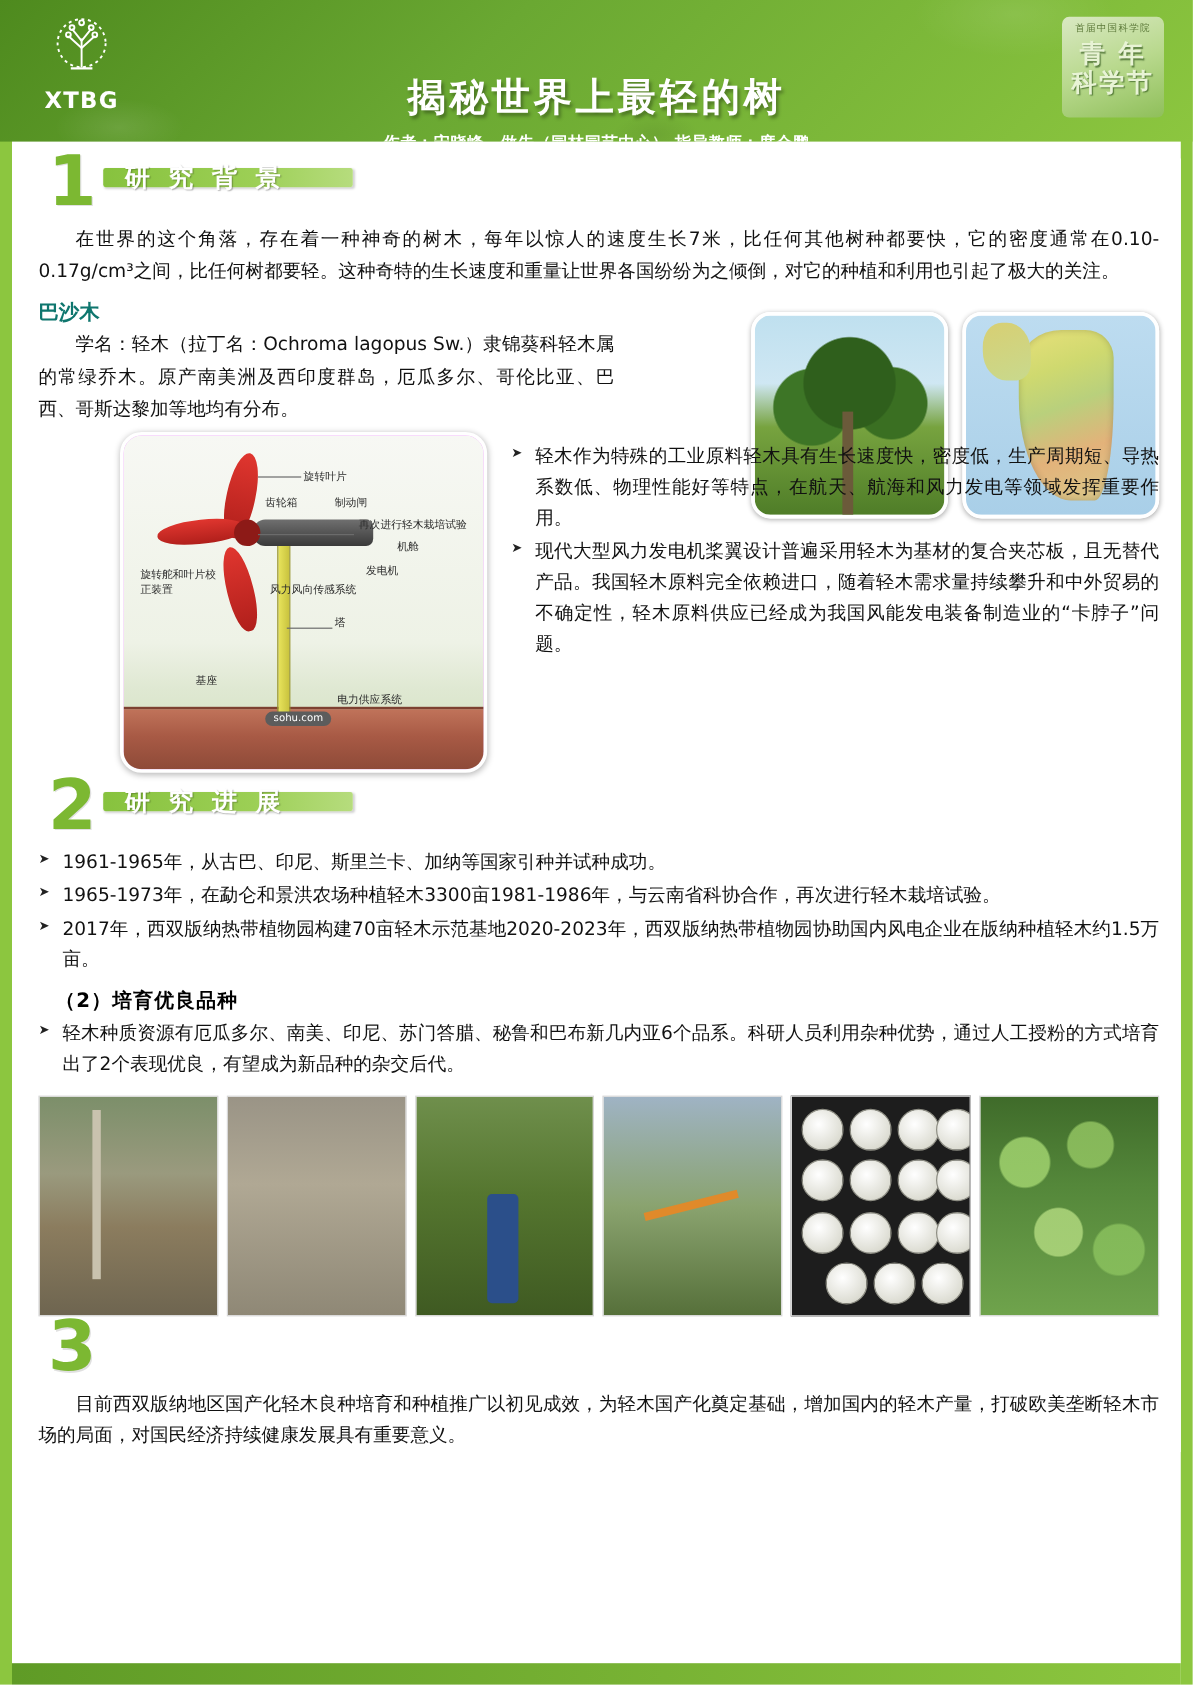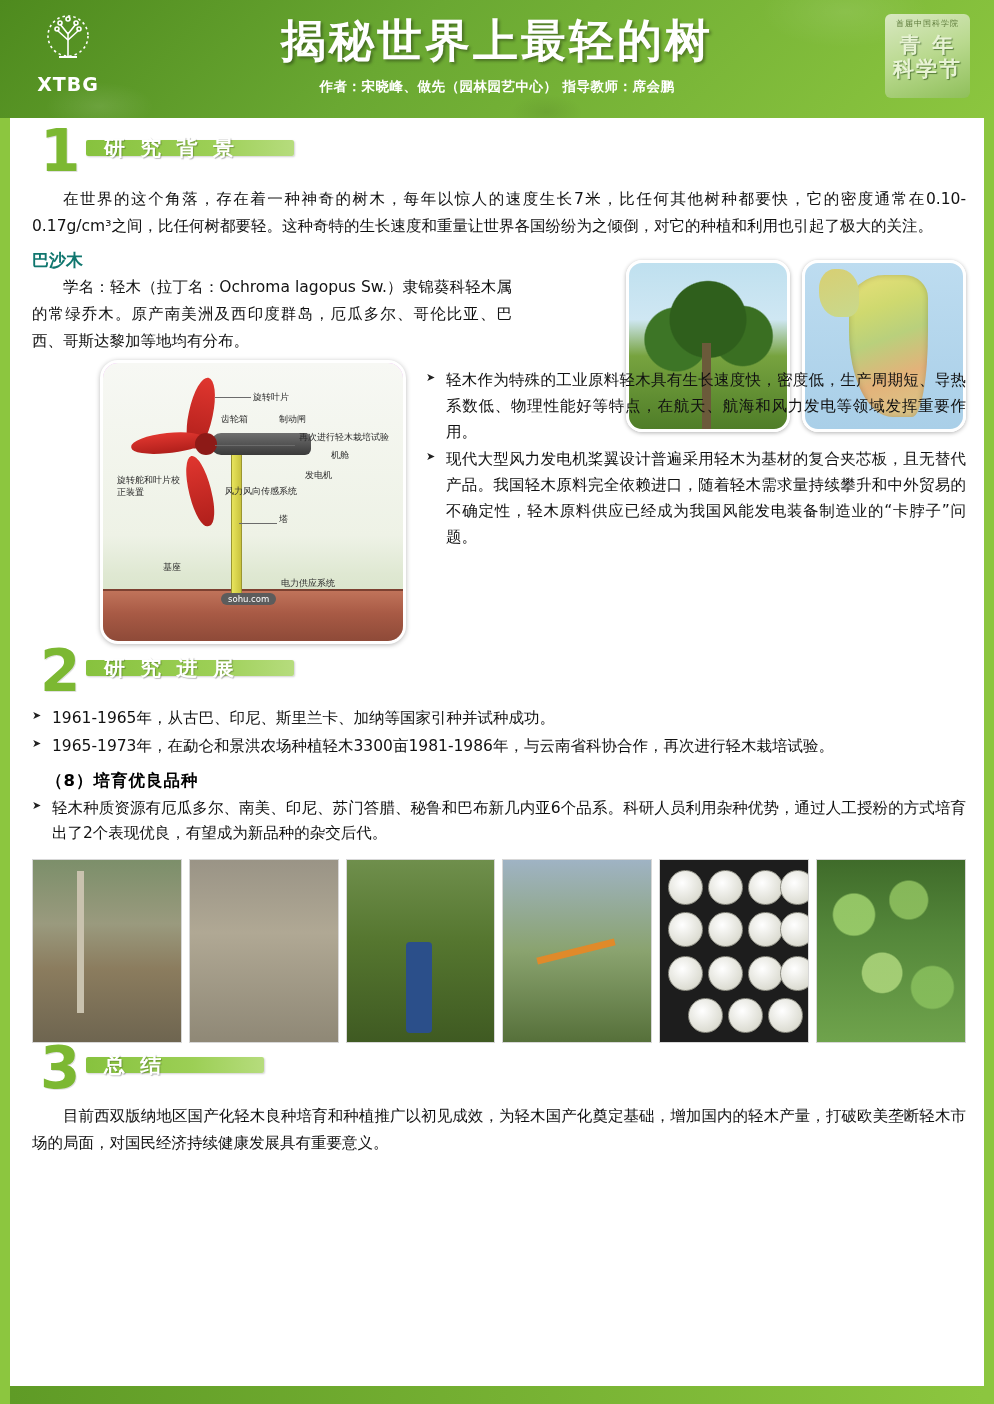--- a/index.html
+++ b/index.html
@@ -60,27 +60,28 @@
     margin-top: 1px;
   }
   .header-title-wrap {
     position: absolute;
     left: 130px;
     right: 130px;
     top: 14px;
     text-align: center;
   }
   .poster-title {
-    font-size: 45px;
+    font-size: 32px;
     font-weight: bold;
     color: #ffffff;
     letter-spacing: 3px;
     text-shadow: 2px 2px 3px rgba(0,0,0,0.35);
     font-family: "DejaVu Sans", "Liberation Sans", sans-serif;
     line-height: 1.2;
+    margin-top: 48px;
   }
   .poster-authors {
     margin-top: 10px;
     font-size: 13.5px;
     font-weight: bold;
     color: #ffffff;
     letter-spacing: 0.5px;
   }
   .festival-badge {
     position: absolute;
@@ -506,23 +507,24 @@
     <div class="section-head" style="margin-top:2px;">
       <div class="section-num">2</div>
       <div class="section-ribbon">
         <span class="sec-title">研 究 进 展</span>
       </div>
     </div>
 
     <ul class="arrow-list">
       <li>1961-1965年，从古巴、印尼、斯里兰卡、加纳等国家引种并试种成功。</li>
       <li>1965-1973年，在勐仑和景洪农场种植轻木3300亩1981-1986年，与云南省科协合作，再次进行轻木栽培试验。</li>
+      <li>2017年，西双版纳热带植物园构建70亩轻木示范基地2020-2023年，西双版纳热带植物园协助国内风电企业在版纳种植轻木约1.5万亩。</li>
     </ul>
 
-    <div class="sub-title-num">（8）培育优良品种</div>
+    <div class="sub-title-num">（2）培育优良品种</div>
     <ul class="arrow-list">
       <li>轻木种质资源有厄瓜多尔、南美、印尼、苏门答腊、秘鲁和巴布新几内亚6个品系。科研人员利用杂种优势，通过人工授粉的方式培育出了2个表现优良，有望成为新品种的杂交后代。</li>
     </ul>
 
     <div class="gallery">
       <div class="g g1"></div>
       <div class="g g2"></div>
       <div class="g g3"></div>
       <div class="g g4"></div>
       <div class="g g5">
@@ -540,23 +542,20 @@
         <div class="dish" style="left:120px;top:96px;"></div>
         <div class="dish" style="left:28px; top:138px;"></div>
         <div class="dish" style="left:68px; top:138px;"></div>
         <div class="dish" style="left:108px;top:138px;"></div>
       </div>
       <div class="g g6"></div>
     </div>
 
     <div class="section-head" style="margin-top:6px;">
       <div class="section-num">3</div>
-      <div class="section-ribbon" style="min-width:140px;">
-        <span class="sec-title">总 结</span>
-      </div>
     </div>
 
     <p class="para footer-para">目前西双版纳地区国产化轻木良种培育和种植推广以初见成效，为轻木国产化奠定基础，增加国内的轻木产量，打破欧美垄断轻木市场的局面，对国民经济持续健康发展具有重要意义。</p>
 
   </div>
 
   <div class="bottom-bar"></div>
 </div>
 
 </body></html>

